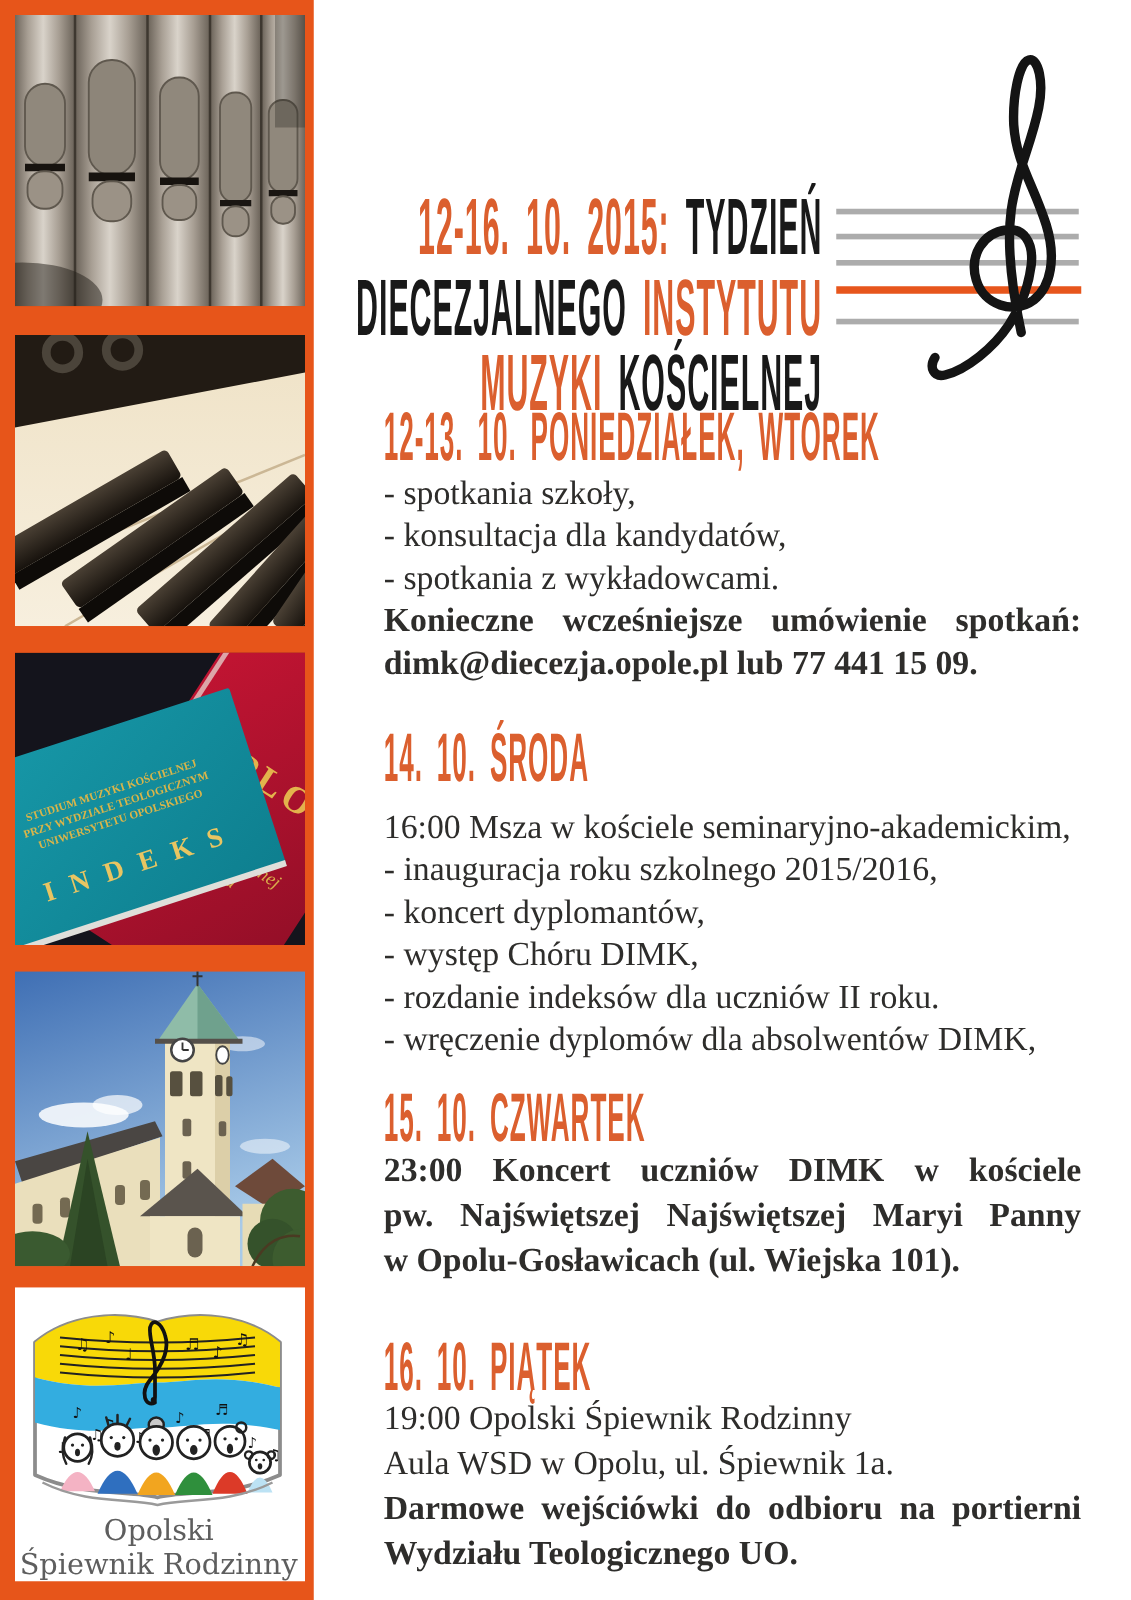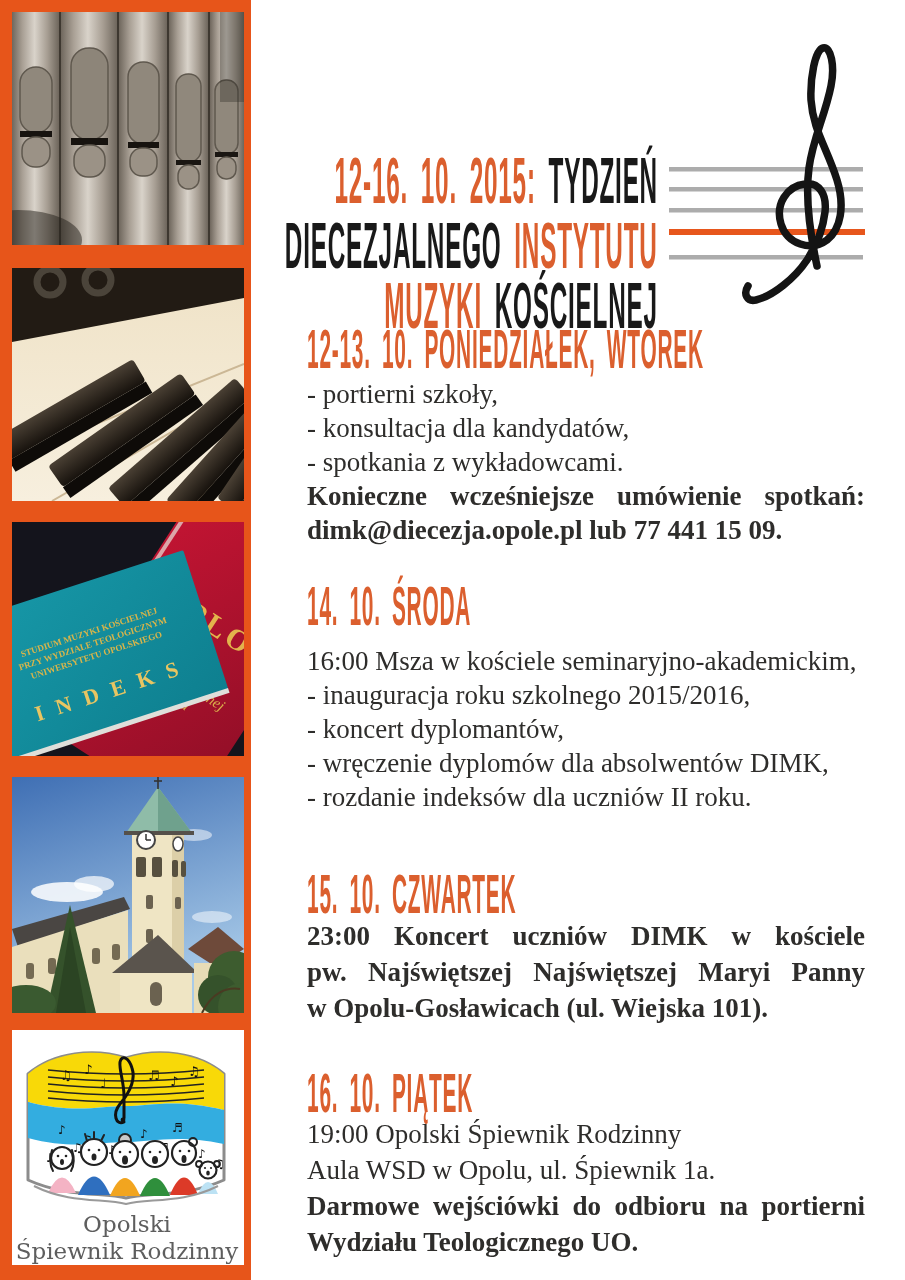--- a/index.html
+++ b/index.html
@@ -356,34 +356,35 @@
       <rect x="19" y="227" width="194" height="4.5" fill="#ACACAC"></rect>
     </g>
     <path d="M98 258 C93 266 97 274 106 272 C123 268 145 250 157 232 C167 217 173 200 175 184
              C177 166 169 154 155 156 C137 158 125 176 131 196 C137 216 161 224 177 212
              C191 201 195 178 187 152 C177 120 163 102 161 72 C160 50 165 22 173 20
              C181 18 185 38 181 58 C175 88 163 110 159 140 C155 170 161 210 167 238" fill="none" stroke="#141414" stroke-width="7.5" stroke-linecap="round"></path>
   </svg>
 
   <h2 class="stencil heading" style="top:322px">12-13. 10. PONIEDZIAŁEK, WTOREK</h2>
   <div class="copy lh34" style="top:377px">
-    <div>- portierni szkoły,</div>
+    <div>- spotkania szkoły,</div>
     <div>- konsultacja dla kandydatów,</div>
     <div>- spotkania z wykładowcami.</div>
     <div class="jline">Konieczne wcześniejsze umówienie spotkań:</div>
     <div class="jline last">dimk@diecezja.opole.pl lub 77 441 15 09.</div>
   </div>
 
   <h2 class="stencil heading" style="top:579px">14. 10. ŚRODA</h2>
   <div class="copy lh34" style="top:644px">
     <div>16:00 Msza w kościele seminaryjno-akademickim,</div>
     <div>- inauguracja roku szkolnego 2015/2016,</div>
     <div>- koncert dyplomantów,</div>
+    <div>- występ Chóru DIMK,</div>
+    <div>- rozdanie indeksów dla uczniów II roku.</div>
     <div>- wręczenie dyplomów dla absolwentów DIMK,</div>
-    <div>- rozdanie indeksów dla uczniów II roku.</div>
   </div>
 
   <h2 class="stencil heading" style="top:867px">15. 10. CZWARTEK</h2>
   <div class="copy lh36" style="top:918px">
     <div class="jline">23:00 Koncert uczniów DIMK w kościele</div>
     <div class="jline">pw. Najświętszej Najświętszej Maryi Panny</div>
     <div class="jline last">w Opolu-Gosławicach (ul. Wiejska 101).</div>
   </div>
 
   <h2 class="stencil heading" style="top:1066px">16. 10. PIĄTEK</h2>

